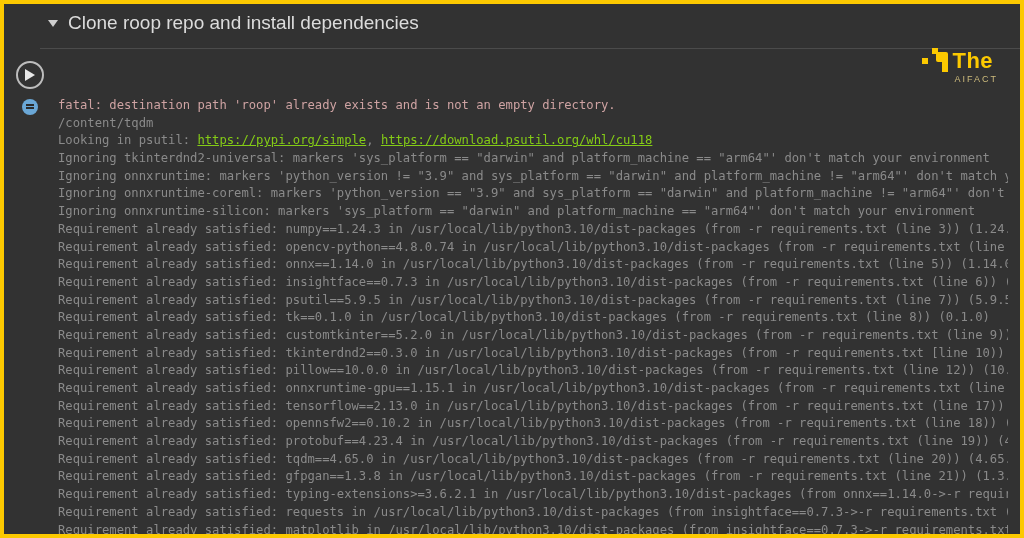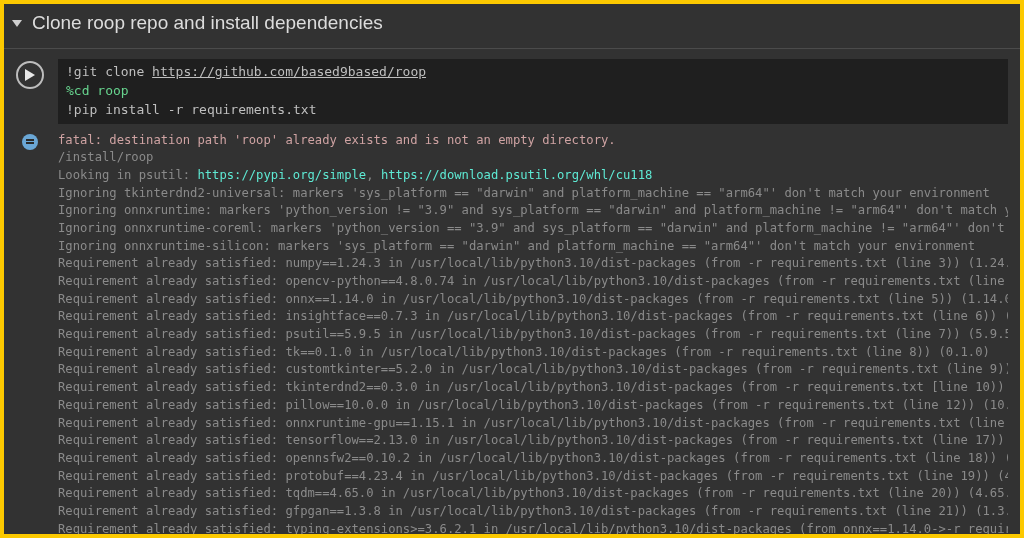--- a/index.html
+++ b/index.html
@@ -10,20 +10,21 @@
     background: #323232;
     overflow: hidden;
   }
   .cell-header {
     display: flex; align-items: center;
     padding: 8px 10px 14px 8px;
     color: #dcdcdc;
     font-size: 19px;
     font-weight: 400;
     border-bottom: 1px solid #4b4b4b;
+    margin-left: 36px;
   }
   .triangle {
     width: 0; height: 0; margin-right: 10px;
     border-left: 5px solid transparent;
     border-right: 5px solid transparent;
     border-top: 7px solid #cfcfcf;
   }
   .cell {
     display: flex;
     padding: 10px 12px 6px 12px;
@@ -72,21 +73,21 @@
   .output {
     font-family: "Consolas", "Menlo", monospace;
     font-size: 12.2px;
     color: #8a8a8a;
     line-height: 1.45;
     white-space: pre;
     flex:1;
     overflow: hidden;
   }
   .output .err { color: #cfa3a3; text-align: right; }
-  .output .lnk { color: #5eead4; }
+  .output .lnk { color: #84cc16; text-decoration: underline; }
   .logo {
     position: absolute;
     top: 44px; right: 22px;
     color: #fcc900;
     text-align: left;
     pointer-events: none;
   }
   .logo .brand {
     font-size: 22px; font-weight: 700; letter-spacing: .5px;
     display:flex; align-items:center;
@@ -114,31 +115,28 @@
     <div class="triangle"></div>
     <span>Clone roop repo and install dependencies</span>
   </div>
 
   <div class="cell">
     <div class="run-btn">
       <svg width="12" height="14" viewBox="0 0 12 14">
         <polygon points="1,1 11,7 1,13" fill="#e8e8e8"></polygon>
       </svg>
     </div>
-    <div class="code"><span class="gy">!</span><span class="gy">git clone </span><span class="gy ul">https://github.com/based9based/roop</span>
-<span class="mg">%cd roop</span>
-<span class="gy">!pip install -r requirements.txt</span></div>
   </div>
 
   <div class="output-wrap">
     <div class="out-icon">
         <div class="circle"></div>
       </div>
     <div class="output"><span class="err">fatal: destination path 'roop' already exists and is not an empty directory.</span>
-<span>/install/roop</span>
+<span>/content/tqdm</span>
 <span>Looking in psutil: </span><span class="lnk">https://pypi.org/simple</span><span>, </span><span class="lnk">https://download.psutil.org/whl/cu118</span>
 <span id="out-lines">Ignoring tkinterdnd2-universal: markers 'sys_platform == "darwin" and platform_machine == "arm64"' don't match your environment
 Ignoring onnxruntime: markers 'python_version != "3.9" and sys_platform == "darwin" and platform_machine != "arm64"' don't match your environment
 Ignoring onnxruntime-coreml: markers 'python_version == "3.9" and sys_platform == "darwin" and platform_machine != "arm64"' don't match your environm
 Ignoring onnxruntime-silicon: markers 'sys_platform == "darwin" and platform_machine == "arm64"' don't match your environment
 Requirement already satisfied: numpy==1.24.3 in /usr/local/lib/python3.10/dist-packages (from -r requirements.txt (line 3)) (1.24.3)
 Requirement already satisfied: opencv-python==4.8.0.74 in /usr/local/lib/python3.10/dist-packages (from -r requirements.txt (line 4)) (4.8.0.74)
 Requirement already satisfied: onnx==1.14.0 in /usr/local/lib/python3.10/dist-packages (from -r requirements.txt (line 5)) (1.14.0)
 Requirement already satisfied: insightface==0.7.3 in /usr/local/lib/python3.10/dist-packages (from -r requirements.txt (line 6)) (0.7.3)
 Requirement already satisfied: psutil==5.9.5 in /usr/local/lib/python3.10/dist-packages (from -r requirements.txt (line 7)) (5.9.5)
@@ -153,14 +151,26 @@
 Requirement already satisfied: tqdm==4.65.0 in /usr/local/lib/python3.10/dist-packages (from -r requirements.txt (line 20)) (4.65.0)
 Requirement already satisfied: gfpgan==1.3.8 in /usr/local/lib/python3.10/dist-packages (from -r requirements.txt (line 21)) (1.3.8)
 Requirement already satisfied: typing-extensions&gt;=3.6.2.1 in /usr/local/lib/python3.10/dist-packages (from onnx==1.14.0-&gt;-r requirements.txt (line 5)) (
 Requirement already satisfied: requests in /usr/local/lib/python3.10/dist-packages (from insightface==0.7.3-&gt;-r requirements.txt (line 6)) (2.31.0)
 Requirement already satisfied: matplotlib in /usr/local/lib/python3.10/dist-packages (from insightface==0.7.3-&gt;-r requirements.txt (line 6)) (3.7.1)
 Requirement already satisfied: scipy in /usr/local/lib/python3.10/dist-packages (from insightface==0.7.3-&gt;-r requirements.txt (line 6)) (1.10.1)
 Requirement already satisfied: scikit-learn in /usr/local/lib/python3.10/dist-packages (from insightface==0.7.3-&gt;-r requirements.txt (line 6)) (1.2.2)
 Requirement already satisfied: scikit-image in /usr/local/lib/python3.10/dist-packages (from insightface==0.7.3-&gt;-r requirements.txt (line 6)) (0.19.3)</span></div>
   </div>
 
+  <div class="logo">
+    <div class="brand">
+      <span class="mark">
+        <span class="a"></span>
+          <span class="b"></span>
+          <span class="c"></span>
+          <span class="d"></span>
+      </span>
+      <span>The</span>
+    </div>
+    <div class="sub">AIFACT</div>
+  </div>
 
 </div>
 
 </body></html>

